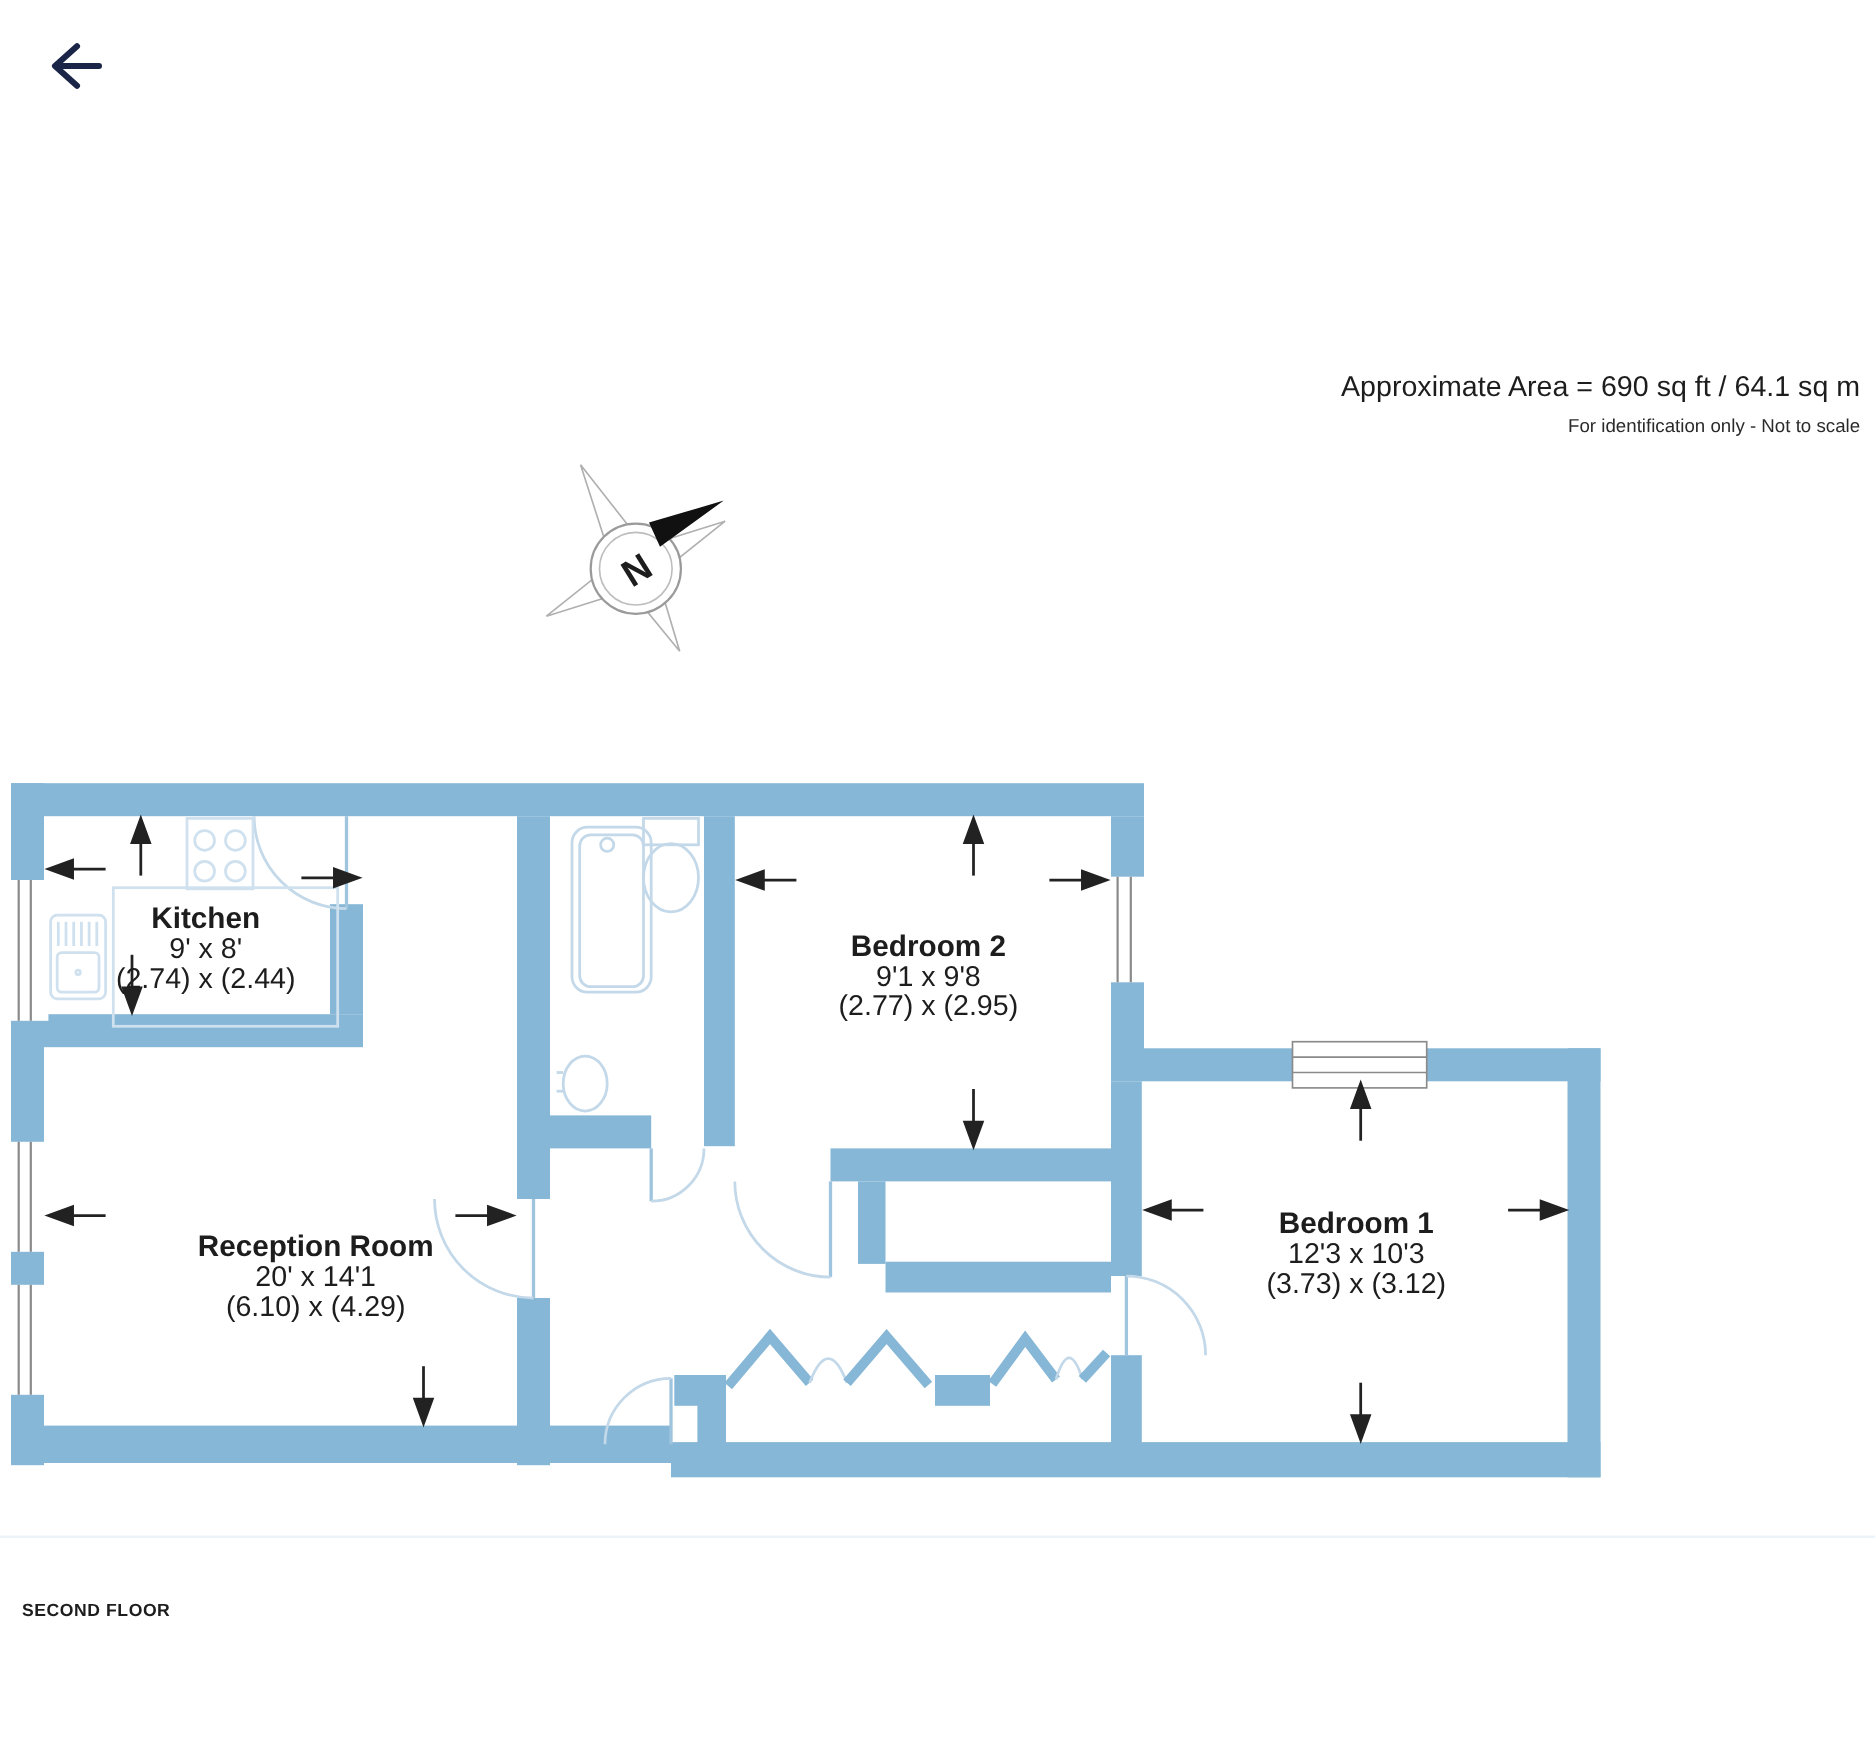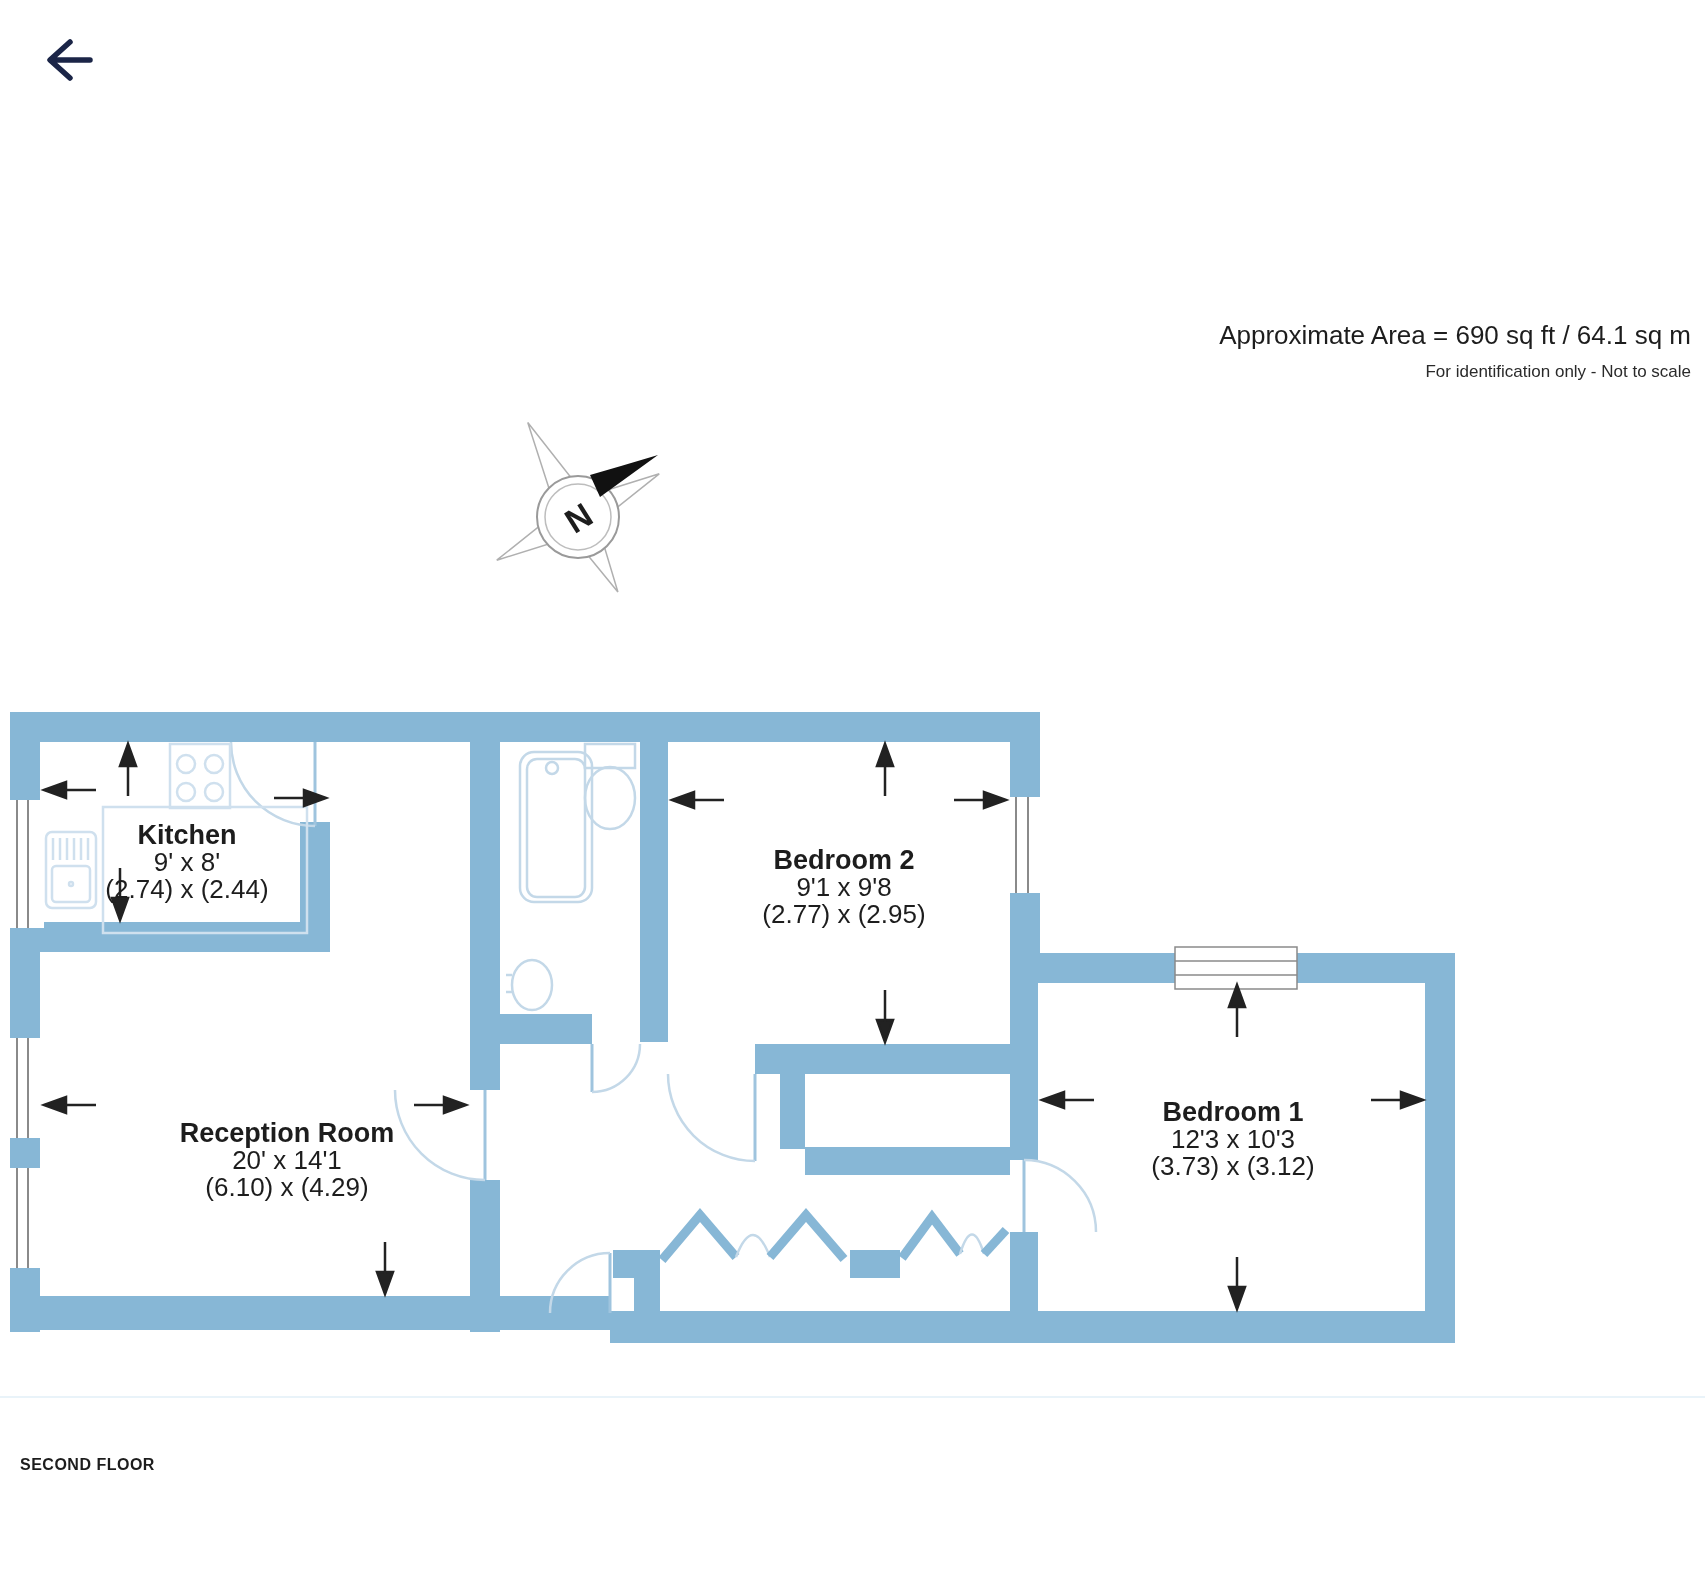--- a/index.html
+++ b/index.html
@@ -3,21 +3,21 @@
 <meta charset="utf-8">
 <style>
   html,body{margin:0;padding:0;background:#ffffff;}
   body{font-family:"Liberation Sans","DejaVu Sans",sans-serif;}
   #screen{position:relative;width:1705px;height:1589px;background:#ffffff;overflow:hidden;}
 
   .back-btn{position:absolute;left:42px;top:34px;width:56px;height:52px;cursor:pointer;}
 
   .title-block{position:absolute;top:306px;right:14px;text-align:right;color:#1d1d1d;}
   .title-block .title{font-size:42px;font-weight:bold;letter-spacing:0.5px;line-height:1.2;}
-  .title-block .subtitle{font-size:26px;margin-top:14px;line-height:1.2;}
+  .title-block .subtitle{font-size:26px;margin-top:30px;line-height:1.2;}
   .title-block .disclaimer{font-size:17px;margin-top:11px;line-height:1.2;color:#2a2a2a;}
 
   .floor-label{position:absolute;left:20px;top:1456px;font-size:16px;font-weight:bold;color:#1d1d1d;letter-spacing:0.5px;}
 
   .plan-svg{position:absolute;left:0;top:0;}
 
   .room-name{font-size:27px;font-weight:bold;fill:#1d1d1d;}
   .room-dim{font-size:26px;fill:#1d1d1d;}
   .compass-n{font-size:34px;font-weight:bold;fill:#1d1d1d;}
 

